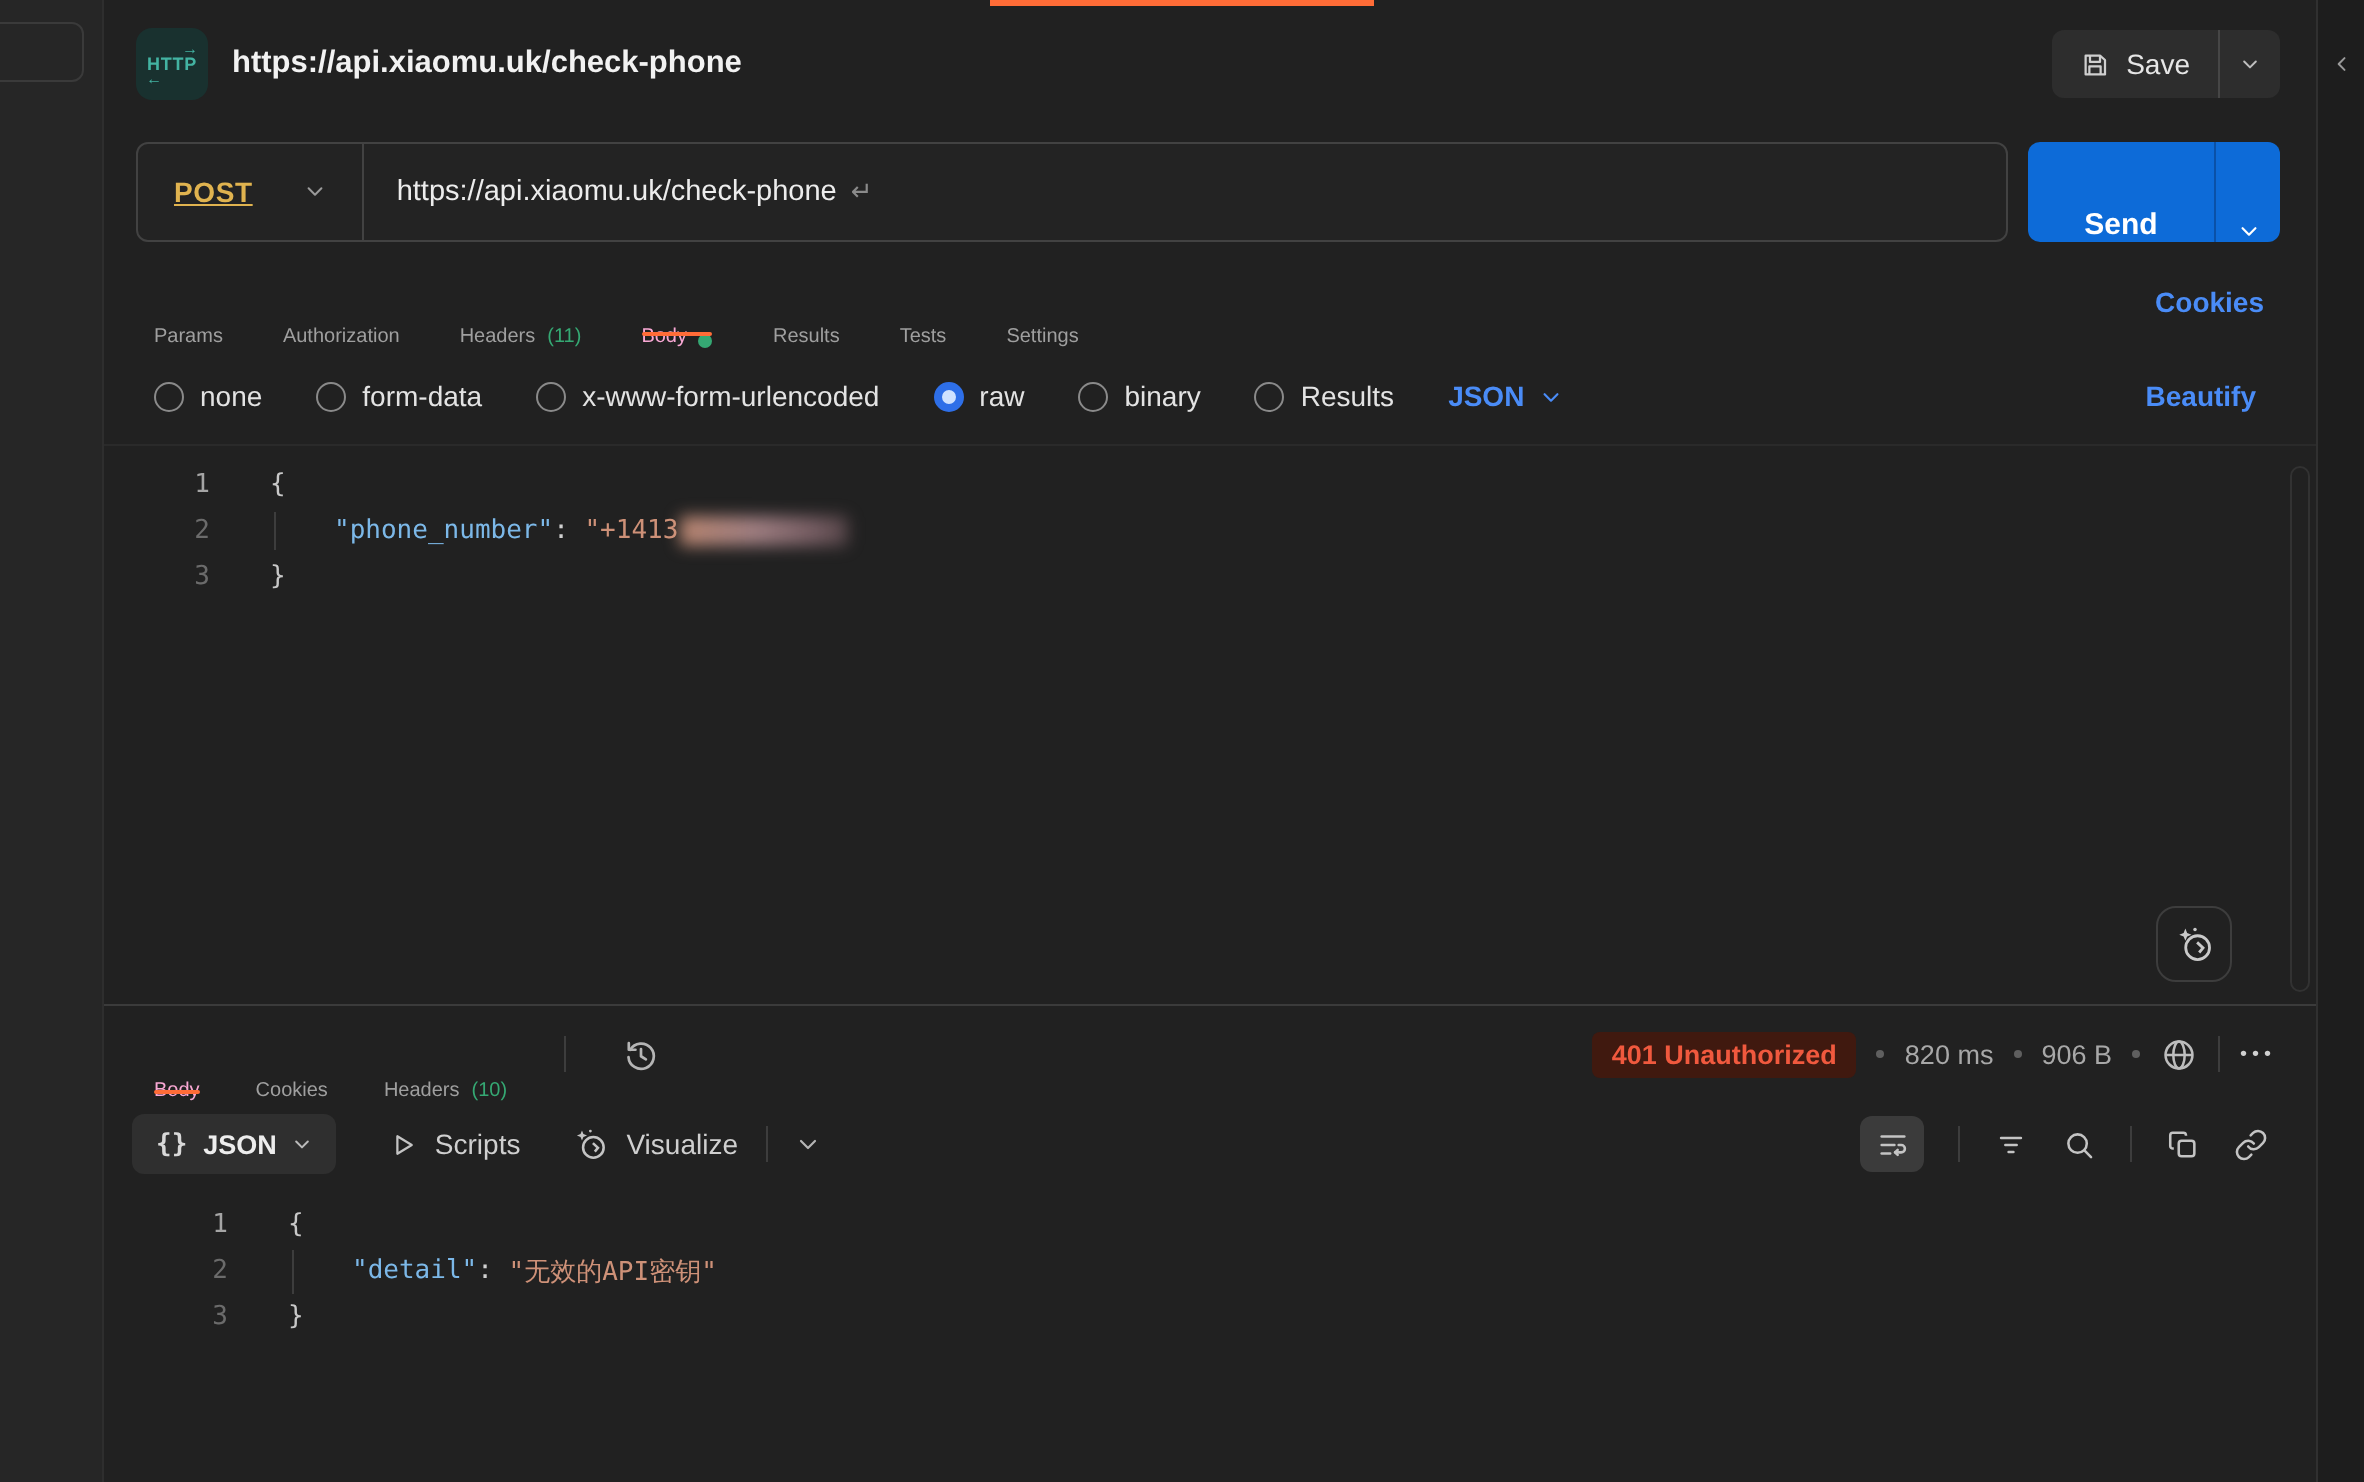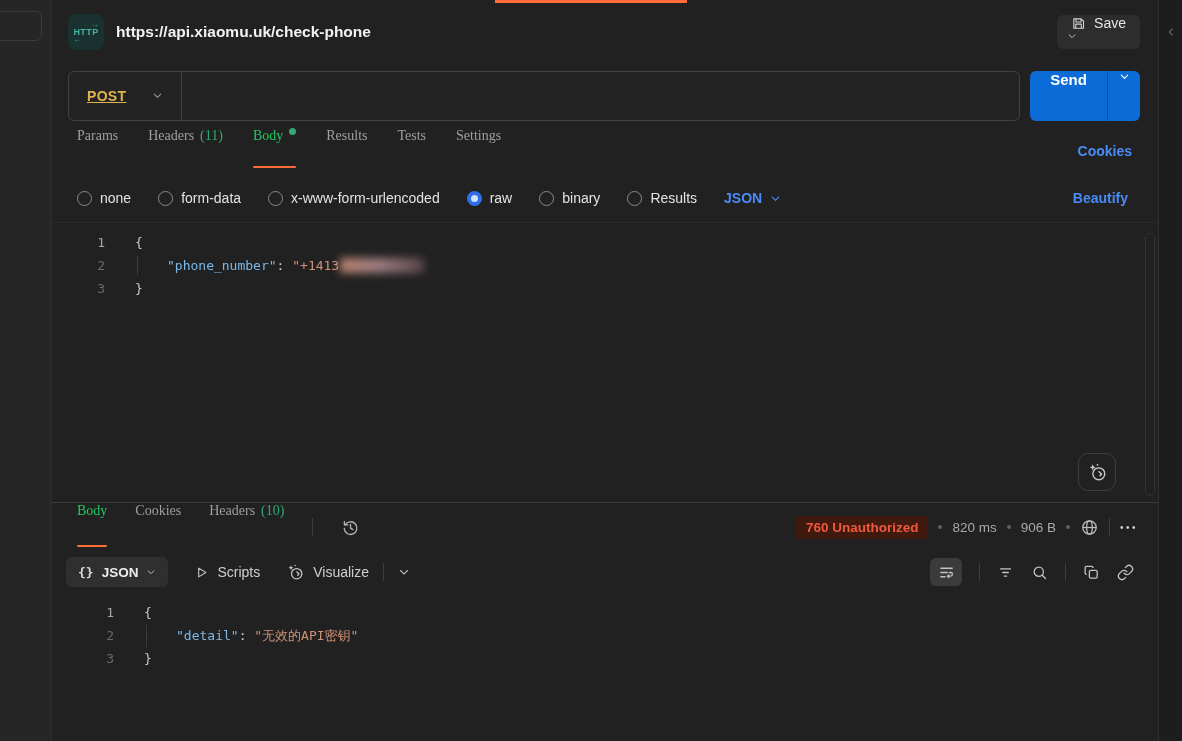--- a/index.html
+++ b/index.html
@@ -26,45 +26,45 @@
   .main { flex:1; display:flex; flex-direction:column; min-width:0; background:#212121; }
 
   
   .req-header { height:64px; display:flex; align-items:center; padding:0 18px 0 16px; flex:none; }
   .http-badge { width:36px; height:36px; border-radius:8px; background:#19312f; display:flex; flex-direction:column; align-items:center; justify-content:center; flex:none; }
   .http-badge .arrow-top { font-size:8px; line-height:5px; color:#43b3a2; align-self:flex-end; margin-right:5px; }
   .http-badge .arrow-bottom { font-size:8px; line-height:5px; color:#43b3a2; align-self:flex-start; margin-left:5px; }
   .http-text { font-size:9px; font-weight:bold; color:#43b3a2; letter-spacing:.4px; line-height:10px; }
   .doc-title { margin-left:12px; font-size:15.5px; font-weight:600; color:#f2f2f2; }
   .header-spacer { flex:1; }
-  .save-btn { display:flex; align-items:stretch; height:34px; background:#2d2d2d; border-radius:6px; overflow:hidden;flex-direction:column; }
+  .save-btn { display:flex; align-items:stretch; height:34px; background:#2d2d2d; border-radius:6px; overflow:hidden; }
   .save-main { display:flex; align-items:center; gap:8px; padding:0 14px; color:#e6e6e6; cursor:pointer; }
   .save-main svg { color:#cfcfcf; }
   .save-div { width:1px; background:#464646; }
   .save-caret { width:30px; display:flex; align-items:center; justify-content:center; color:#bdbdbd; cursor:pointer; }
 
   
   .url-row { height:64px; display:flex; align-items:center; gap:10px; padding:0 18px 0 16px; flex:none; }
   .url-box { flex:1; height:50px; border:1px solid #424242; border-radius:6px; background:#232323; display:flex; align-items:center; min-width:0; }
   .method-select { display:flex; align-items:center; gap:26px; padding:0 18px; cursor:pointer; }
   .method-label { font-size:14px; font-weight:bold; color:var(--method-yellow,#e0b34f); letter-spacing:.3px;text-decoration:underline; }
   .method-caret { color:#9a9a9a; }
   .url-divider { width:1px; align-self:stretch; background:#424242; }
   .url-text { padding-left:16px; font-size:14.5px; color:#ececec; white-space:nowrap; overflow:hidden; }
   .return-glyph { color:#8a8a8a; margin-left:7px; font-size:13px; }
-  .send-btn { width:110px; height:50px; border-radius:6px; background:var(--send-blue,#0d6bd8); display:flex; align-items:flex-start; flex:none; overflow:hidden; }
+  .send-btn { width:126px; height:50px; border-radius:6px; background:var(--send-blue,#0d6bd8); display:flex; align-items:flex-end; flex:none; overflow:hidden; }
   .send-main { flex:1; text-align:center; color:#fff; font-size:15px; font-weight:600; cursor:pointer; }
   .send-div { width:1px; height:100%; background:rgba(10,60,130,.55); }
   .send-caret { width:32px; display:flex; align-items:center; justify-content:center; color:#fff; cursor:pointer; }
 
   
   .tabs-row { height:46px; display:flex; align-items:stretch; gap:30px; padding:0 26px 0 25px; flex:none; }
-  .tab { display:flex; align-items:flex-start; gap:6px; color:#9f9f9f; font-size:14px; position:relative; cursor:pointer; white-space:nowrap;font-family:Liberation Serif, serif; }
+  .tab { display:flex; align-items:flex-end; gap:6px; color:#9f9f9f; font-size:10px; position:relative; cursor:pointer; white-space:nowrap; }
   .tab .count { color:var(--success-green,#35a873); }
-  .tab.active { color:#22c55e; }
+  .tab.active { color:#f9a8d4; }
   .tab.active::after { content:""; position:absolute; left:0; right:0; bottom:6px; height:2px; border-radius:1px; background:var(--accent-orange,#ff6c37); }
   .tab .green-dot { width:7px; height:7px; border-radius:50%; background:var(--success-green,#35a873); }
   .cookies-link { margin-left:auto; align-self:center; color:var(--link-blue,#4a8cf7); font-weight:600; font-size:14px; cursor:pointer; }
 
   
   .options-row { height:48px; display:flex; align-items:center; gap:27px; padding:0 30px 0 25px; flex:none; }
   .radio-opt { display:flex; align-items:center; gap:8px; color:#e3e3e3; font-size:14px; cursor:pointer; white-space:nowrap; }
   .radio { width:15px; height:15px; border-radius:50%; border:1.5px solid #8a8a8a; flex:none; }
   .radio.selected { border:4.5px solid #2e6fe8; background:#cfe2ff; }
   .json-select { display:flex; align-items:center; gap:8px; color:var(--link-blue,#4a8cf7); font-weight:600; cursor:pointer; }
@@ -159,35 +159,39 @@
       <div class="url-box">
         <div class="method-select">
           <span class="method-label">POST</span>
           <span class="method-caret">
             <svg width="11" height="11" viewBox="0 0 24 24" fill="none" stroke="currentColor" stroke-width="2.2" stroke-linecap="round" stroke-linejoin="round">
                 <polyline points="5 9 12 16 19 9"></polyline>
               </svg>
           </span>
         </div>
         <div class="url-divider"></div>
+        <div class="url-text"><span>https://api.xiaomu.uk/check-phone</span><span class="return-glyph">↵</span></div>
       </div>
       <div class="send-btn">
         <div class="send-main">Send</div>
         <div class="send-div"></div>
         <div class="send-caret">
           <svg width="11" height="11" viewBox="0 0 24 24" fill="none" stroke="currentColor" stroke-width="2.4" stroke-linecap="round" stroke-linejoin="round">
               <polyline points="5 9 12 16 19 9"></polyline>
             </svg>
         </div>
       </div>
     </div>
 
     <nav class="tabs-row">
       <div class="tab">
           <span>Params</span>
+        </div>
+      <div class="tab">
+          <span>Authorization</span>
         </div>
       <div class="tab">
           <span>Headers</span>
           <span class="count">(11)</span>
         </div>
       <div class="tab active">
           <span>Body</span>
           <span class="green-dot"></span>
         </div>
       <div class="tab">
@@ -285,21 +289,21 @@
           </div>
         <div class="vdiv"></div>
         <div class="history-btn">
           <svg width="19" height="19" viewBox="0 0 24 24" fill="none" stroke="currentColor" stroke-width="1.7" stroke-linecap="round" stroke-linejoin="round">
             <path d="M4.3 4.5v4.2h4.2"></path>
             <path d="M5.2 8.7a8 8 0 1 1-1.1 4.6"></path>
             <path d="M12 8.2v4.6l3.1 1.9"></path>
           </svg>
         </div>
         <div class="resp-meta">
-          <span class="status-badge">760 Unauthorized</span>
+          <span class="status-badge">401 Unauthorized</span>
           <span class="dot-sep"></span>
           <span class="meta-val">820 ms</span>
           <span class="dot-sep"></span>
           <span class="meta-val">906 B</span>
           <span class="dot-sep"></span>
           <span class="globe-btn">
             <svg width="19" height="19" viewBox="0 0 24 24" fill="none" stroke="currentColor" stroke-width="1.6">
               <circle cx="12" cy="12" r="8.5"></circle>
               <ellipse cx="12" cy="12" rx="3.6" ry="8.5"></ellipse>
               <path d="M3.5 12h17"></path>

